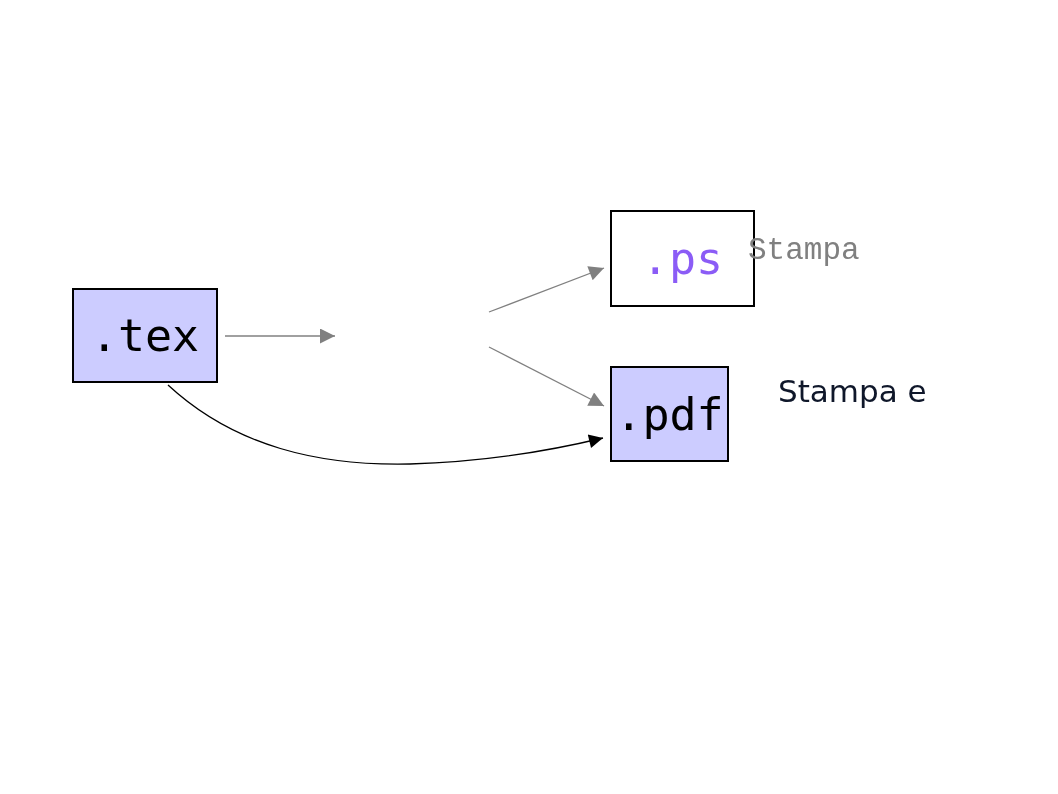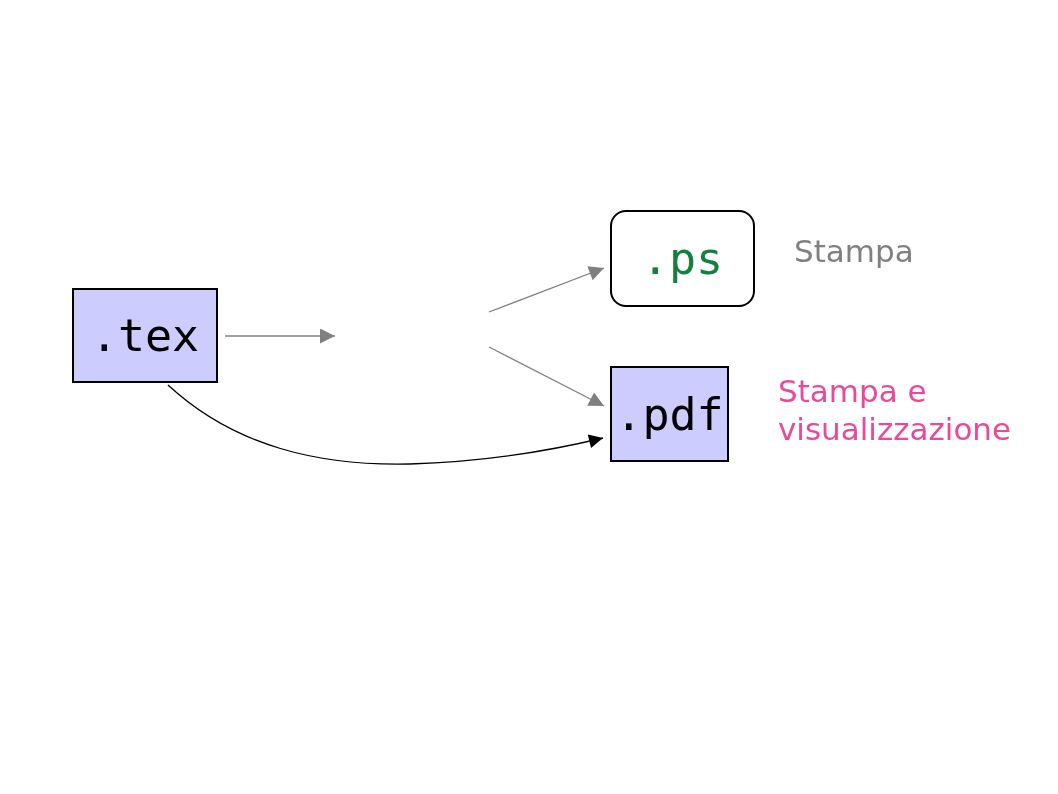--- a/index.html
+++ b/index.html
@@ -40,22 +40,22 @@
   .node-tex  { left: 72px;  top: 288px; width: 146px; height: 95px; }
   .node-dvi  { left: 337px; top: 288px; width: 145px; height: 94px; }
   .node-ps   { left: 610px; top: 210px; width: 145px; height: 97px; }
   .node-pdf  { left: 610px; top: 366px; width: 119px; height: 96px; }
   .annotation {
     position: absolute;
     font-size: 31px;
     line-height: 38px;
     white-space: nowrap;
   }
-  .annotation-ps  { left: 794px; top: 232px; }
-  .annotation-pdf { left: 778px; top: 372px; color: #ec4899; }
+  .annotation-ps  { left: 748px; top: 232px; font-family: Liberation Mono, monospace; }
+  .annotation-pdf { left: 778px; top: 372px; color: #0f172a; }
 </style>
 </head>
 <body>
 
 <div class="canvas">
 
   <svg class="arrow-layer" width="1058" height="794" viewBox="0 0 1058 794" xmlns="http://www.w3.org/2000/svg">
     <defs>
       <marker id="head-gray" viewBox="0 0 10 10" refX="10" refY="5" markerWidth="22" markerHeight="15" markerUnits="userSpaceOnUse" orient="auto">
         <path d="M0,0 L10,5 L0,10 Z" fill="#808080"></path>
@@ -72,30 +72,29 @@
     <line x1="489" y1="347" x2="604" y2="406" stroke-width="1.3" marker-end="url(#head-gray)" stroke="#808080"></line>
 
     <path d="M 168 385 C 235 447, 320 466, 410 464 C 480 462, 545 452, 603 438" fill="none" stroke-width="1.3" marker-end="url(#head-black)" stroke="#000000"></path>
   </svg>
 
   <div class="node node-tex" style="background-color: rgb(204, 204, 255); align-items: center;">
     <span>.tex</span>
   </div>
 
 
-  <div class="node node-ps" style="color: #15803d; border-radius: 16px;">
+  <div class="node node-ps" style="color: #8b5cf6;">
     <span>.ps</span>
   </div>
 
   <div class="node node-pdf" style="background-color: rgb(204, 204, 255);">
     <span>.pdf</span>
   </div>
 
   <div class="annotation annotation-ps" style="color: rgb(128, 128, 128);">
     <span>Stampa</span>
   </div>
 
   <div class="annotation annotation-pdf">
     <div>Stampa e</div>
-    <div>visualizzazione</div>
   </div>
 
 </div>
 
 </body></html>

